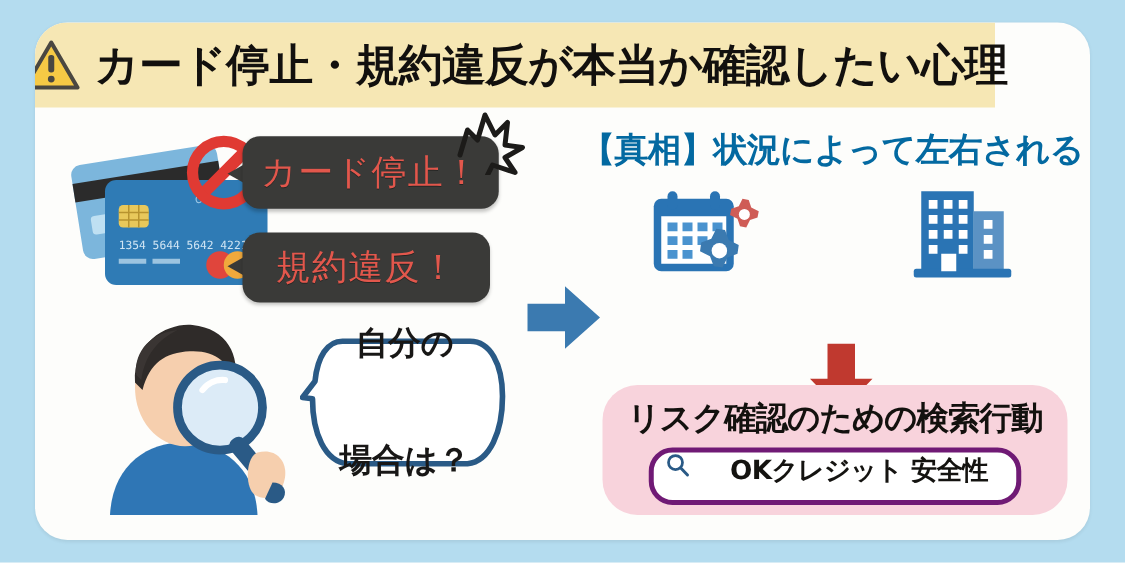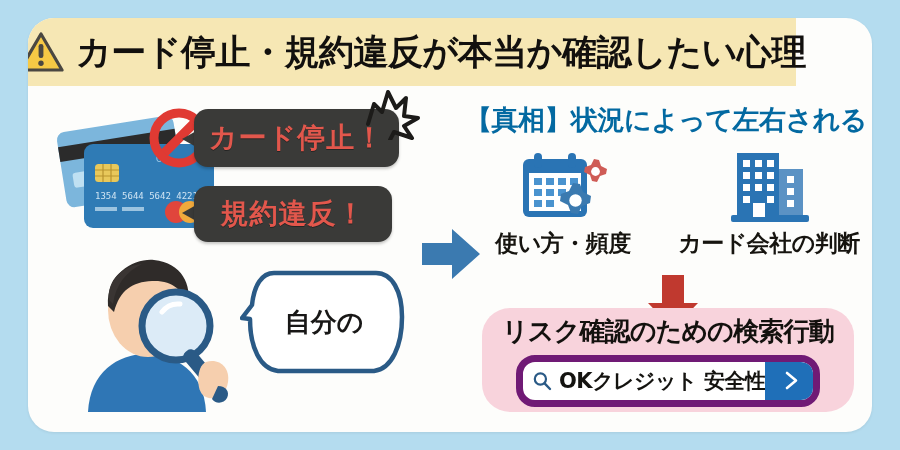--- a/index.html
+++ b/index.html
@@ -37,38 +37,38 @@
   
   .left{position:absolute;left:0;top:68px;width:400px;height:346px;}
 
   .cards-art{position:absolute;left:20px;top:22px;width:200px;height:130px;}
   .bubble{
     position:absolute;background:#3a3a38;border-radius:14px;
     display:flex;align-items:center;justify-content:center;
     box-shadow:0 2px 3px rgba(0,0,0,.22);
   }
   .bubble-text{
-    color:#e2574c;font-size:28px;font-weight:700;
+    color:#e2574c;font-size:28px;font-weight:400;
     letter-spacing:1px;white-space:nowrap;
     text-shadow:0 1px 0 rgba(0,0,0,.35);
   }
   .bub1{left:166px;top:23px;width:205px;height:58px;}
   .bub2{left:166px;top:100px;width:198px;height:56px;text-align:center;}
   .tail{position:absolute;width:0;height:0;border-style:solid;}
   .tail1{left:154px;top:44px;border-width:9px 16px 9px 0;border-color:transparent #3a3a38 transparent transparent;}
   .tail2{left:154px;top:118px;border-width:9px 16px 9px 0;border-color:transparent #3a3a38 transparent transparent;}
   .starburst{position:absolute;left:332px;top:-2px;width:62px;height:56px;}
 
   .person-art{position:absolute;left:38px;top:168px;width:190px;height:160px;}
   .oval-bubble{
     position:absolute;left:212px;top:175px;width:168px;height:124px;
   }
   .oval-txt{
     position:absolute;inset:0;display:flex;flex-direction:column;
-    align-items:center;justify-content:center;gap:4px;
+    align-items:center;justify-content:space-between;gap:4px;
     font-size:26px;font-weight:700;color:#181716;line-height:1.15;
   }
 
   
   .mid-arrow{position:absolute;left:390px;top:205px;width:66px;height:62px;}
 
   
   .right{position:absolute;left:432px;top:68px;width:412px;height:346px;}
   .truth{
     position:absolute;left:0;top:16px;width:412px;text-align:center;
@@ -90,22 +90,22 @@
     background:#f8d3dc;border-radius:28px;
     display:flex;flex-direction:column;align-items:center;
     justify-content:center;gap:6px;
   }
   .pink-title{
     font-size:26px;font-weight:700;color:#13110e;white-space:nowrap;
     letter-spacing:-0.8px;
   }
   .searchbar{
     position:relative;width:290px;height:38px;
-    background:#ffffff;border:7px solid #701a75;border-radius:19px;
-    display:flex;align-items:center;overflow:hidden;
+    background:#ffffff;border:4px solid #701a75;border-radius:19px;
+    display:flex;align-items:flex-start;overflow:hidden;gap:25px;
   }
   .mag-ico{margin-left:9px;width:20px;height:20px;flex:0 0 auto;}
   .search-q{
     flex:1;font-size:21px;font-weight:700;color:#141310;
     white-space:nowrap;margin-left:7px;letter-spacing:-0.5px;
   }
   .go-btn{
     width:52px;height:100%;background:#1f6fb8;
     display:flex;align-items:center;justify-content:center;flex:0 0 auto;
     border-top-right-radius:16px;border-bottom-right-radius:16px;
@@ -180,20 +180,21 @@
         <path d="M140 108 c14 -4 24 6 22 20 c-2 14 -14 20 -24 14 c-8 -5 -8 -30 2 -34 Z" fill="#f6cfae"></path>
         <path d="M152 132 c8 0 12 6 9 12 c-3 6 -12 6 -15 1 Z" fill="#2a5a86"></path>
       </svg>
 
       <div class="oval-bubble">
         <svg viewBox="0 0 168 124" width="168" height="124">
           <path d="M34 12 H136 C152 12 162 30 162 56 C162 84 152 108 134 110 H38 C20 108 10 86 10 58 L2 57 L12 44 C14 24 22 12 34 12 Z" fill="#ffffff" stroke="#2a5a86" stroke-width="4.5" stroke-linejoin="round"></path>
         </svg>
         <div class="oval-txt">
           <span>自分の</span>
+          <span>場合は？</span>
         </div>
       </div>
     </div>
 
     <svg class="mid-arrow" viewBox="0 0 66 62">
       <path d="M4 20 H34 V6 L62 31 L34 56 V42 H4 Z" fill="#3b7ab0"></path>
     </svg>
 
     <div class="right">
       <div class="truth">【真相】状況によって左右される</div>
@@ -220,21 +221,20 @@
               <g>
                 <path d="M74 18 l3 -6 l5 1 l2 6 l6 3 l-1 5 l-6 2 l-3 6 l-5 -1 l-2 -6 l-6 -3 l1 -5 Z" fill="#cf5c56"></path>
                 <circle cx="78.5" cy="24.5" r="4.4" fill="#ffffff"></circle>
               </g>
               <g>
                 <path d="M52 44 l4 -8 l7 1 l3 8 l8 4 l-1 7 l-8 3 l-4 8 l-7 -1 l-3 -8 l-8 -4 l1 -7 Z" fill="#3b7ab0"></path>
                 <circle cx="58.5" cy="53.5" r="6.2" fill="#ffffff"></circle>
               </g>
             </svg>
           </div>
-          <div class="factor-label">使い方・頻度</div>
         </div>
 
         <div class="factor">
           <div class="factor-ico">
             <svg viewBox="0 0 88 78" width="88" height="78">
               <rect x="12" y="6" width="42" height="64" fill="#2a74b4"></rect>
               <rect x="54" y="22" width="24" height="48" fill="#5b92c4"></rect>
               <rect x="6" y="68" width="78" height="7" rx="2" fill="#2a74b4"></rect>
               <g fill="#ffffff">
                 <rect x="18" y="13" width="7" height="7"></rect>
@@ -248,21 +248,20 @@
                   <rect x="42" y="37" width="7" height="7"></rect>
                 <rect x="18" y="49" width="7" height="7"></rect>
                   <rect x="42" y="49" width="7" height="7"></rect>
                 <rect x="28" y="56" width="12" height="14"></rect>
                 <rect x="62" y="29" width="7" height="7"></rect>
                   <rect x="62" y="41" width="7" height="7"></rect>
                   <rect x="62" y="53" width="7" height="7"></rect>
               </g>
             </svg>
           </div>
-          <div class="factor-label">カード会社の判断</div>
         </div>
       </div>
 
       <svg class="down-arrow" viewBox="0 0 56 58">
         <path d="M17 2 H39 V30 H53 L28 56 L3 30 H17 Z" fill="#c0392f"></path>
       </svg>
 
       <div class="pinkbox">
         <div class="pink-title">リスク確認のための検索行動</div>
         <div class="searchbar">

